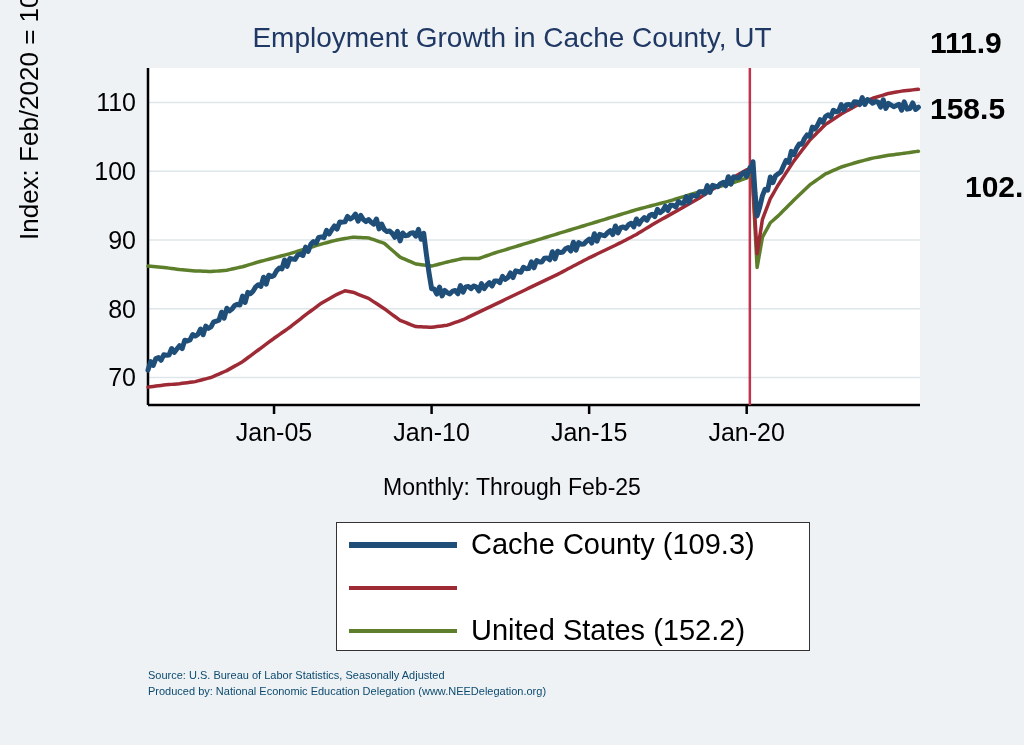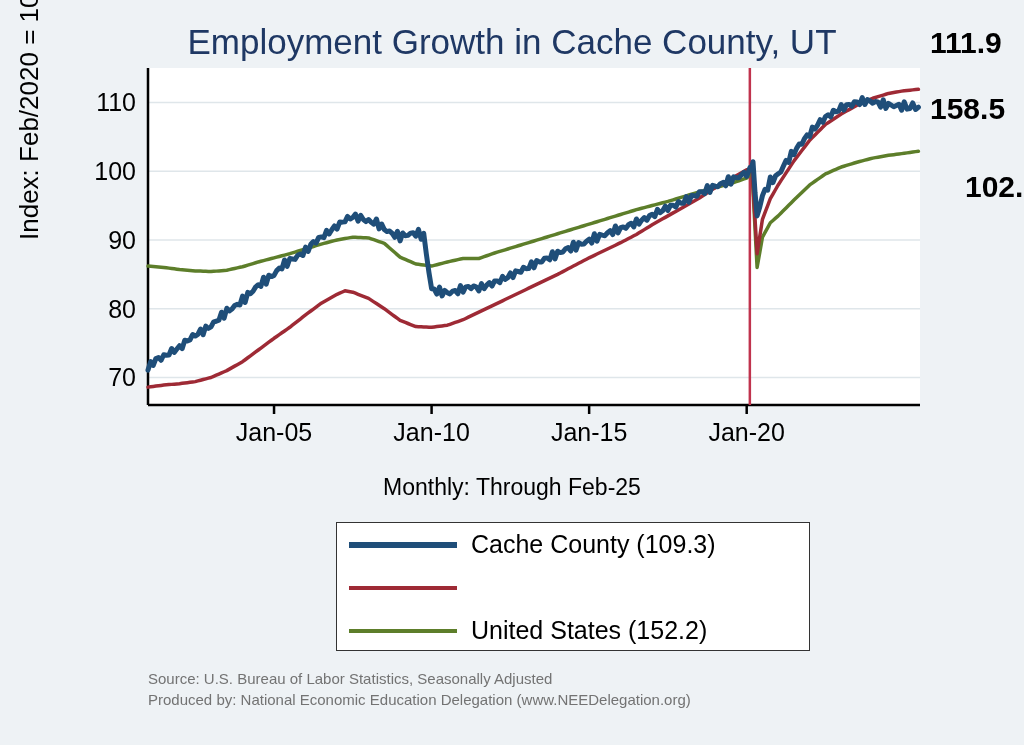--- a/index.html
+++ b/index.html
@@ -19,21 +19,21 @@
     left: 0; top: 0;
     width: 1024px;
     height: 745px;
   }
   .chart-title {
     position: absolute;
     left: 0;
     top: 22px;
     width: 1024px;
     text-align: center;
-    font-size: 35px;
+    font-size: 28px;
     color: #1f3864;
     font-family: "Liberation Sans", sans-serif;
     letter-spacing: 0px;
   }
   .y-axis-label {
     position: absolute;
     left: 14px;
     top: 240px;
     transform: rotate(-90deg);
     transform-origin: left top;
@@ -66,30 +66,30 @@
     height: 43px;
     padding-left: 12px;
   }
   .legend-swatch {
     width: 108px;
     height: 0;
     margin-right: 14px;
     border-top-style: solid;
   }
   .legend-label {
-    font-size: 25px;
+    font-size: 29px;
     color: #000;
     white-space: nowrap;
   }
   .source-block {
     position: absolute;
     left: 148px;
     top: 668px;
-    font-size: 15px;
-    color: #737373;
+    font-size: 11px;
+    color: #0c4a6e;
     line-height: 1.42;
   }
   .endlabel {
     position: absolute;
     font-size: 30px;
     font-weight: bold;
     color: #000;
     white-space: nowrap;
   }
   svg { display: block; }

